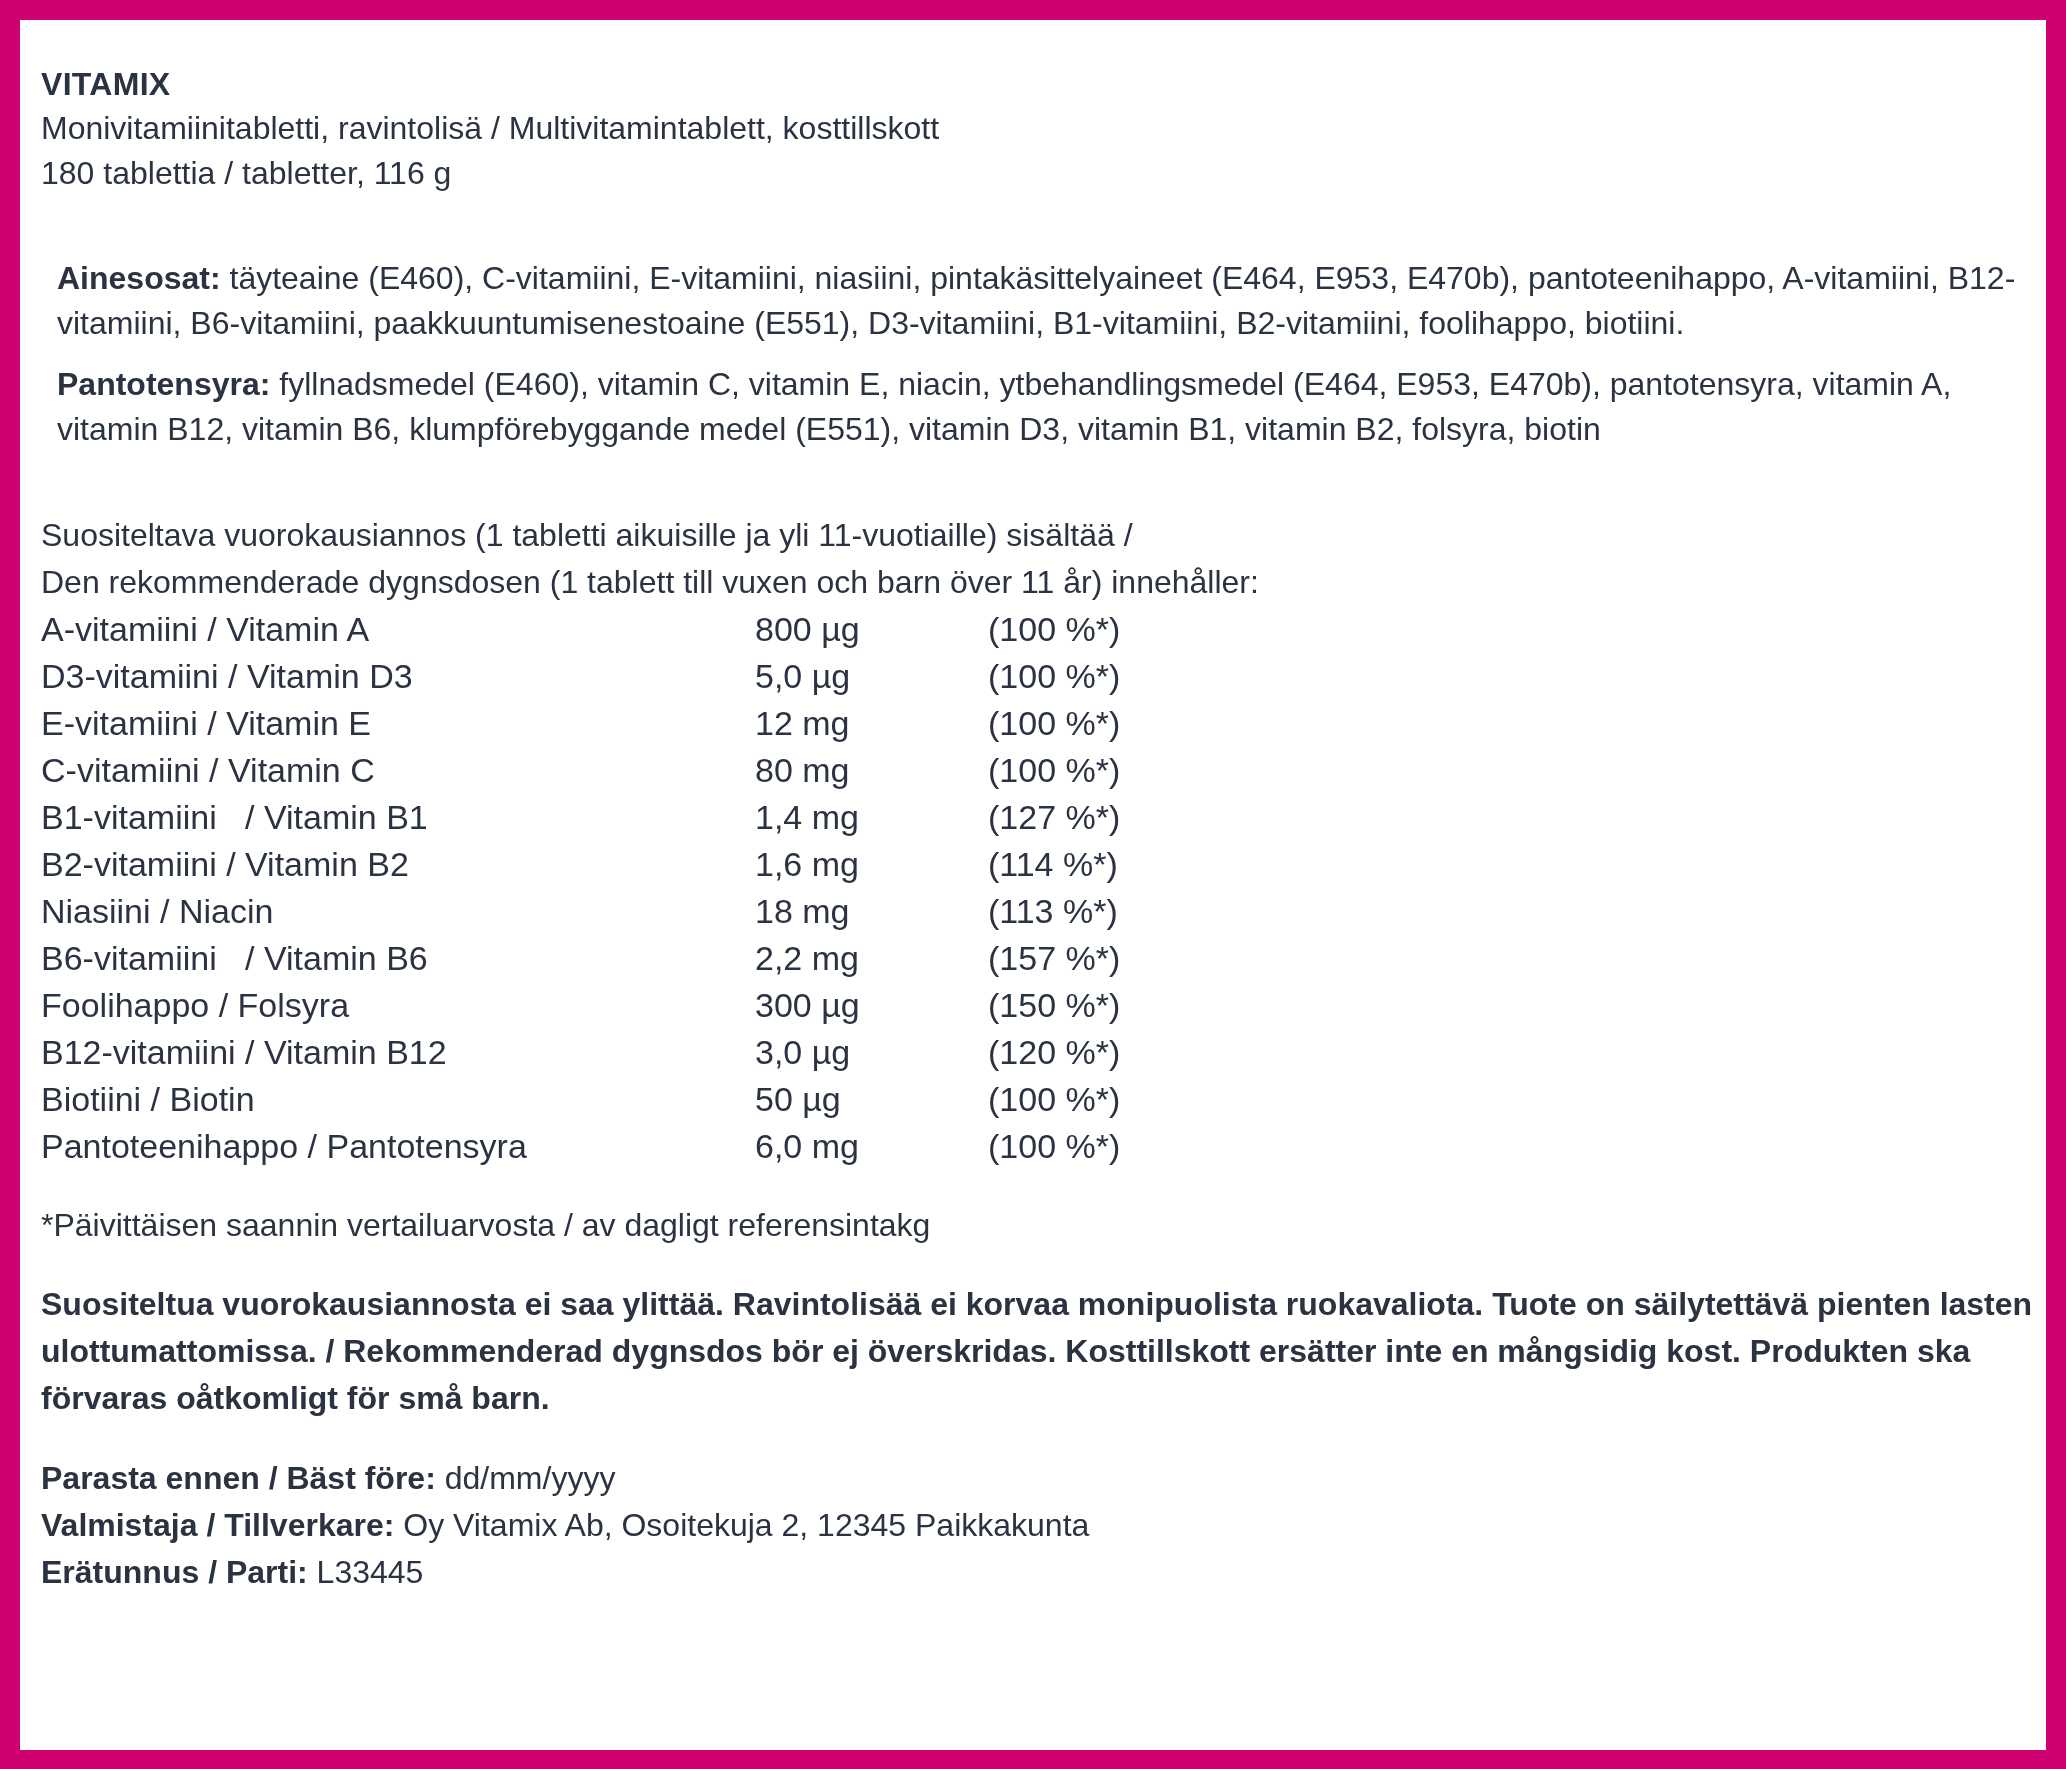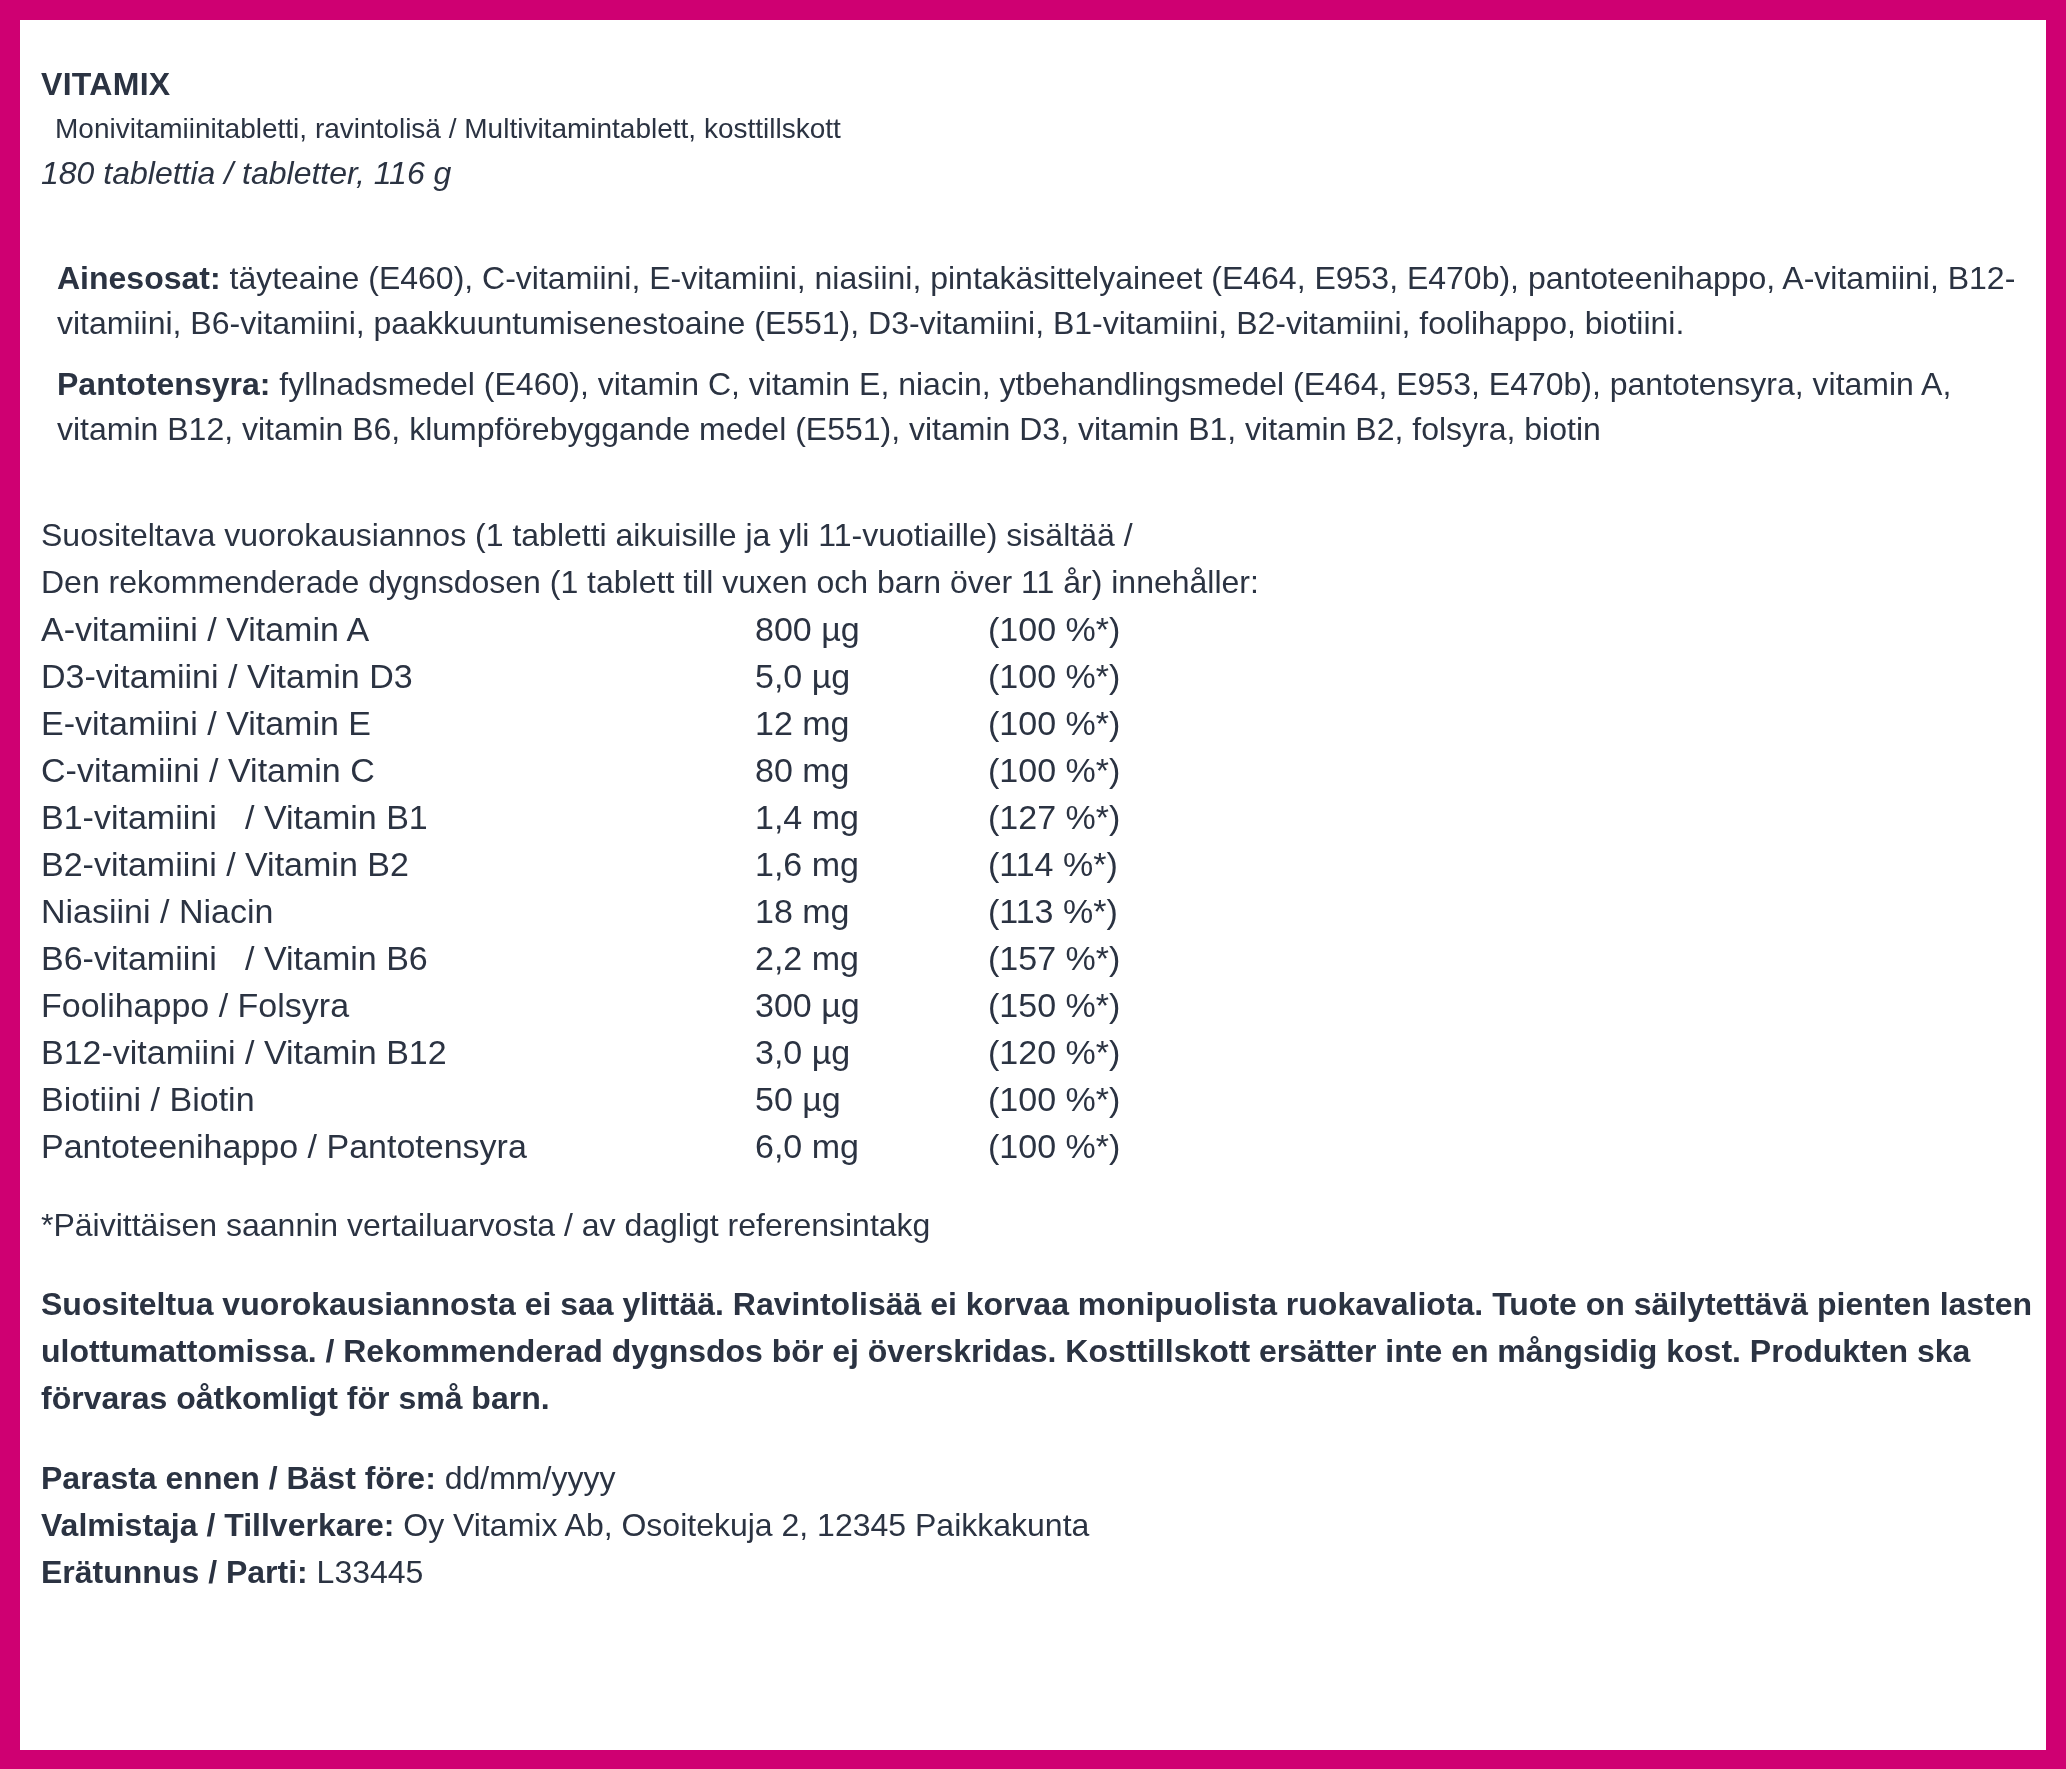--- a/index.html
+++ b/index.html
@@ -29,28 +29,26 @@
   .b { font-weight: bold; }
 
   
   .product-name {
     font-size: 32px;
     line-height: 44px;
     font-weight: bold;
     letter-spacing: 0.3px;
   }
   .product-desc {
-    font-size: 28px;
-    line-height: 45px;
-    margin-left: 14px;
+    font-size: 32px;
+    line-height: 45px;
   }
   .product-qty {
     font-size: 32px;
     line-height: 45px;
-    font-style: italic;
   }
 
   
   .gap-lg { height: 44px; }
   .gap-md { height: 33px; }
 
   
   .ingredients p {
     margin: 16px;
     font-size: 32px;

